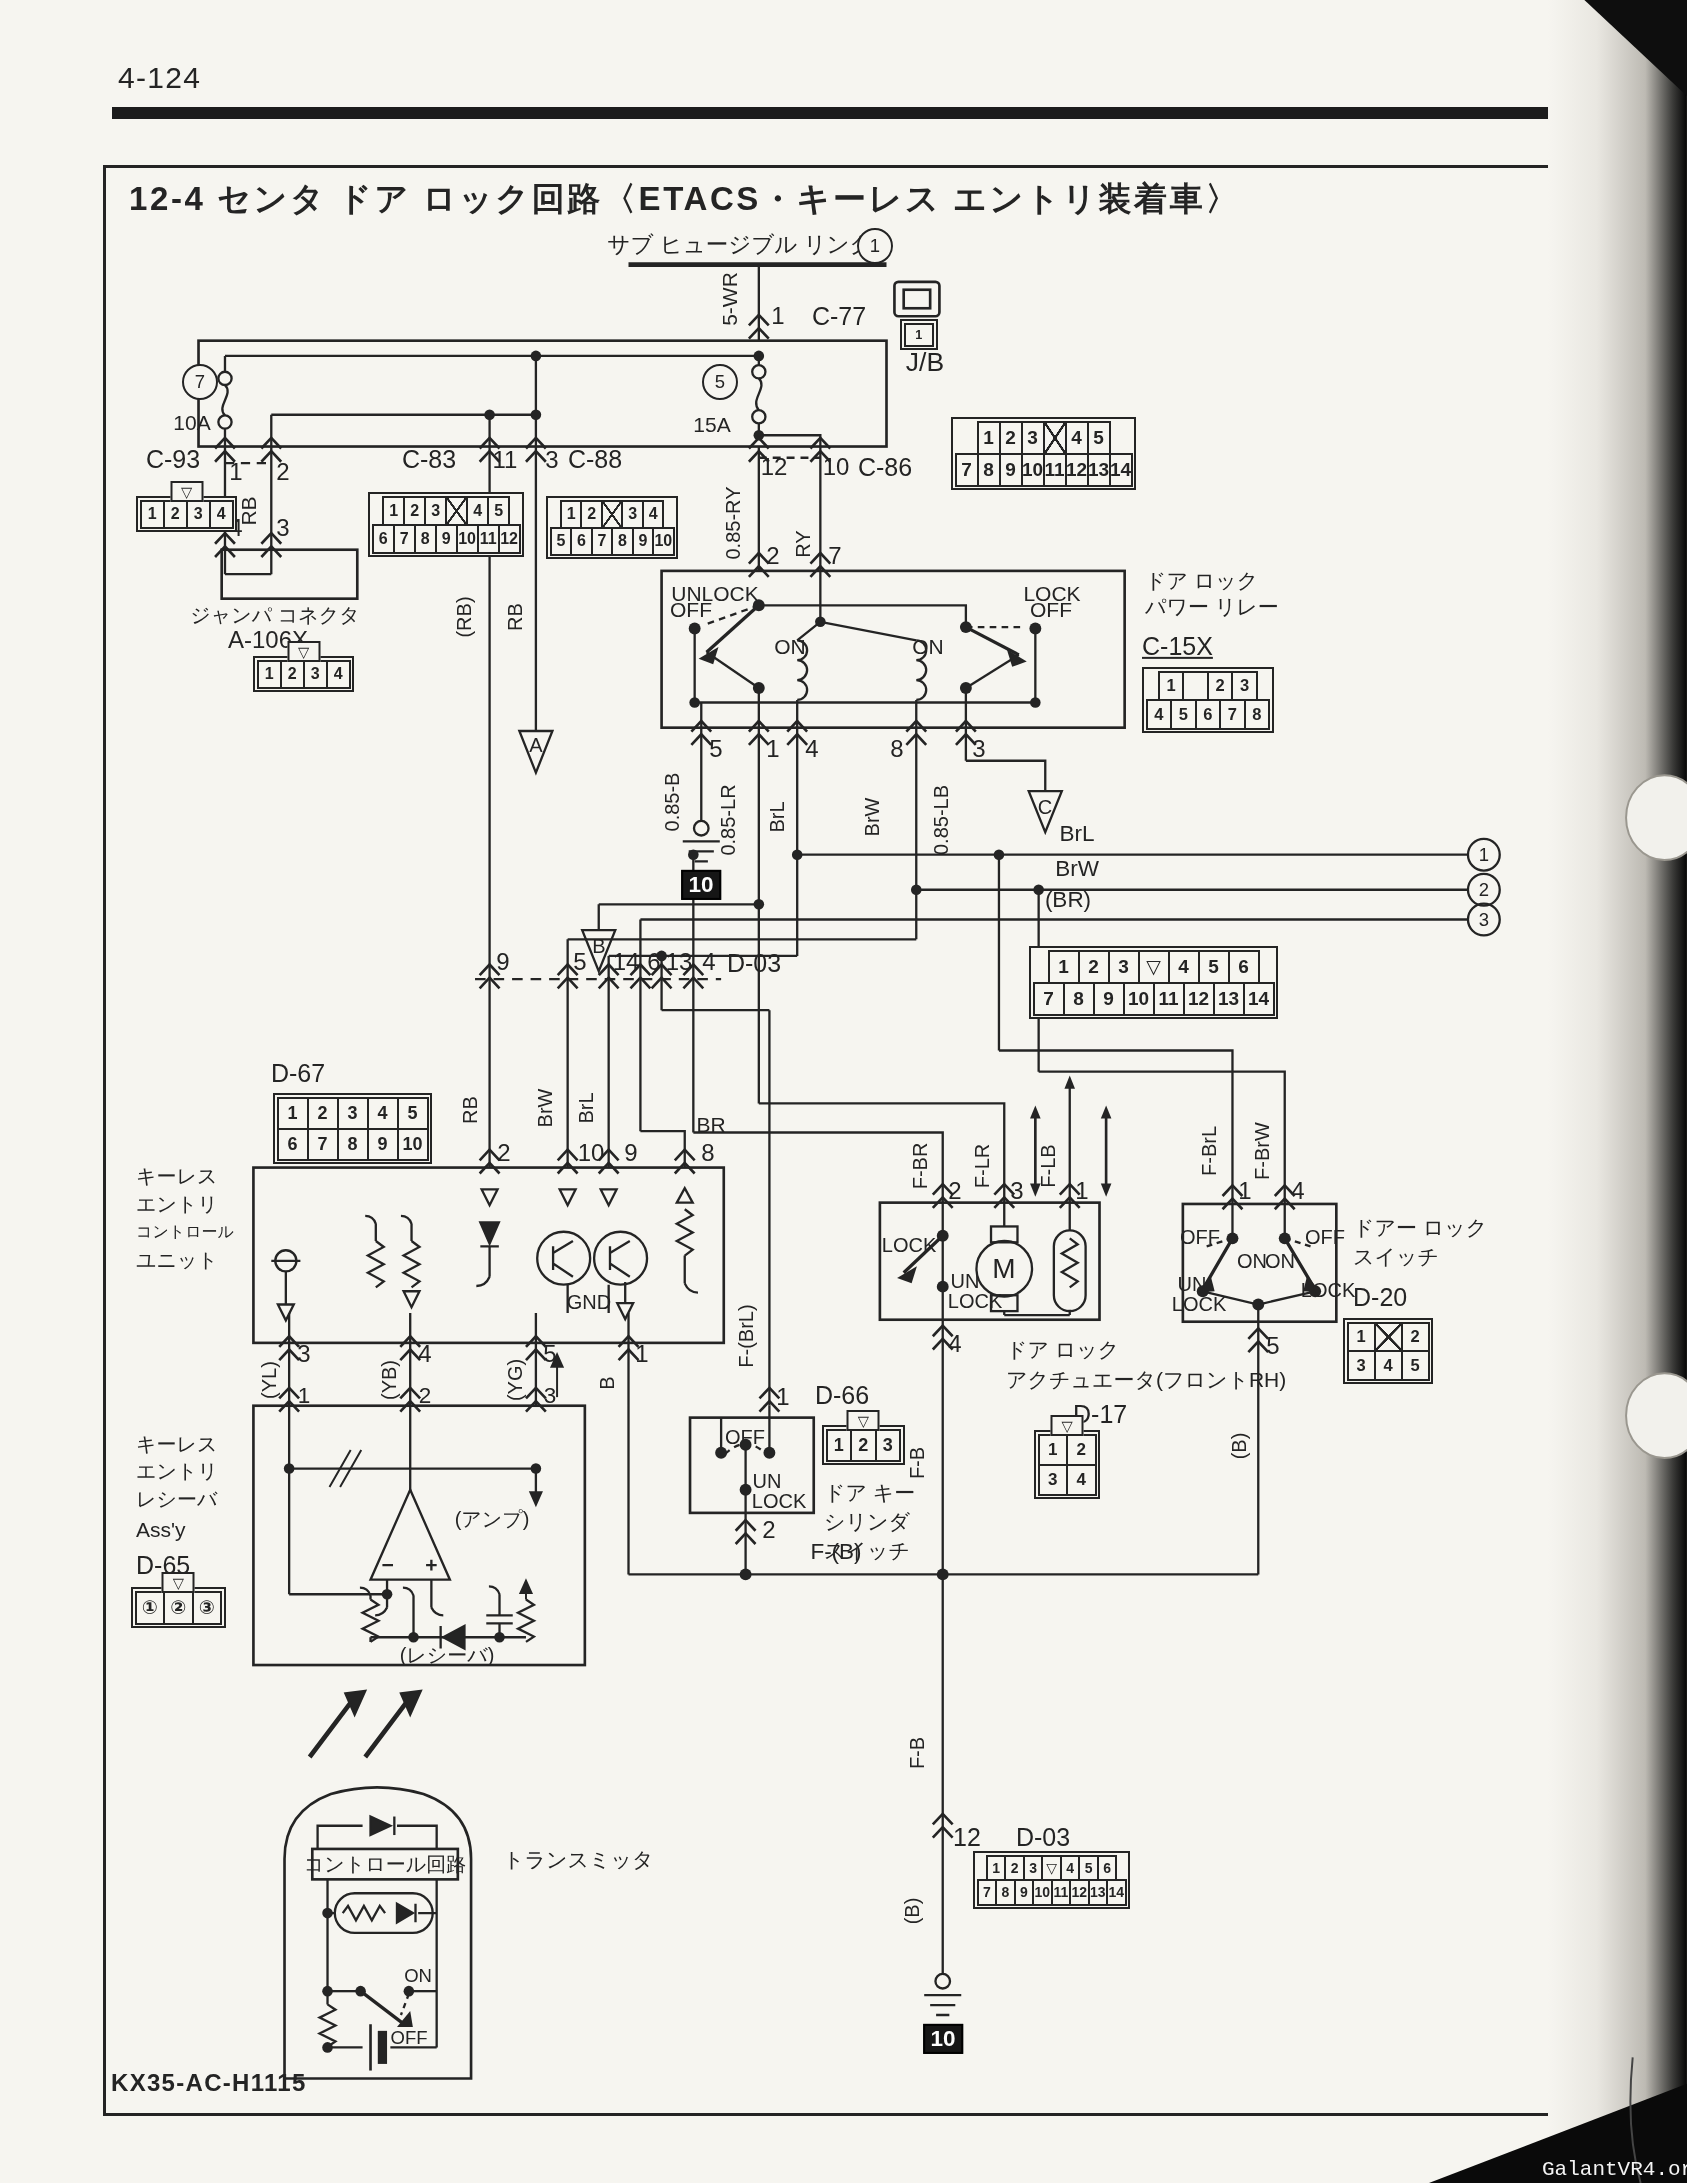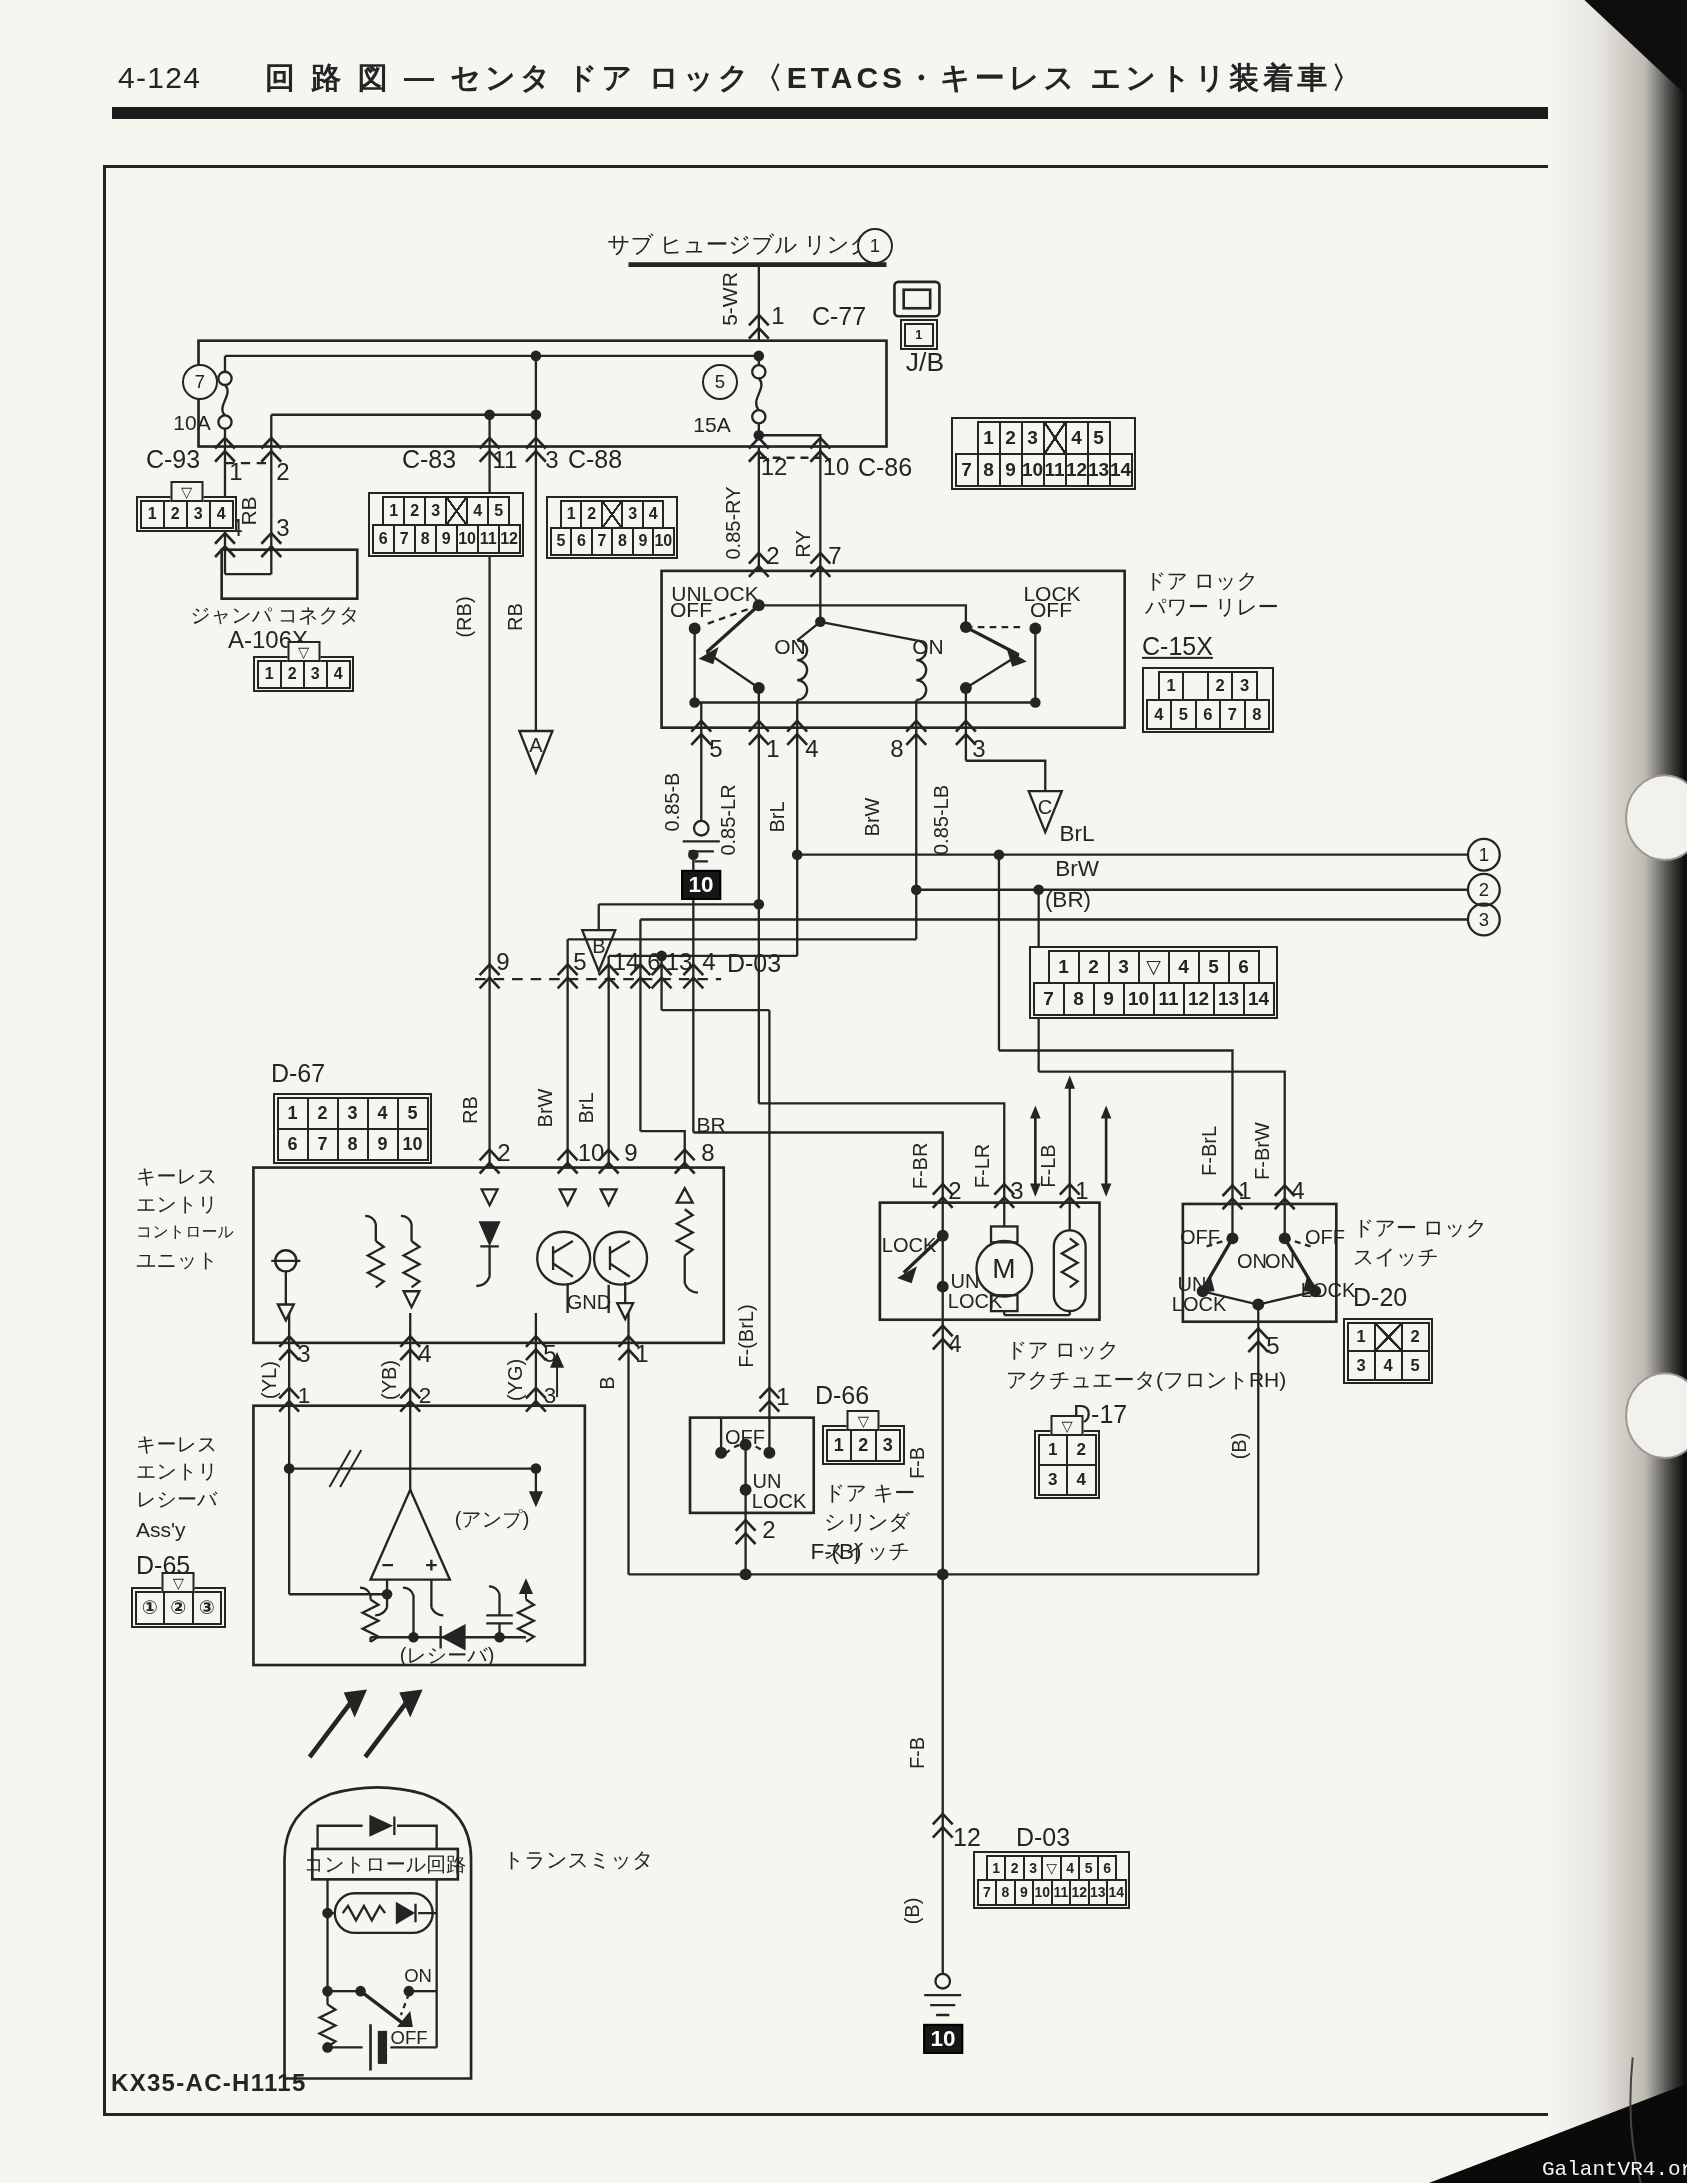--- a/index.html
+++ b/index.html
@@ -30,24 +30,24 @@
   .tabv{position:absolute;left:50%;top:-17px;transform:translateX(-50%);width:29px;height:17px;
         border:2px solid #242424;background:#f6f5f0;display:flex;align-items:center;justify-content:center;
         font-size:14.6px;}
 </style>
 </head>
 <body>
 
 <div class="page">
 
   <div class="hdr-num" style="left:118px;top:61px;">4-124</div>
-  <div class="hdr-title" style="left:265px;top:58px;">回 路 図 ― センタ ドア ロック〈ETACS・キーレス エントリ装着車〉</div>
   <div class="rule" style="left:112px;top:107px;width:1442px;height:12px;"></div>
 
   <div class="border-box" style="left:103px;top:165px;width:1446px;height:1945px;"></div>
+  <div class="dg-title" style="left:129px;top:177px;">12-4 センタ ドア ロック回路〈ETACS・キーレス エントリ装着車〉</div>
 
   <svg width="1687" height="2183" viewBox="0 0 2550 3300">
     <defs>
       <g id="chvU">
         <path d="M-15,14 L0,-2 L15,14" fill="none" stroke="#242424" stroke-width="4"></path>
         <path d="M-15,34 L0,18 L15,34" fill="none" stroke="#242424" stroke-width="4"></path>
       </g>
       <linearGradient id="edge" x1="0" y1="0" x2="1" y2="0">
         <stop offset="0" stop-color="#f6f5f0"></stop>
           <stop offset="0.35" stop-color="#e9e7e1"></stop>

